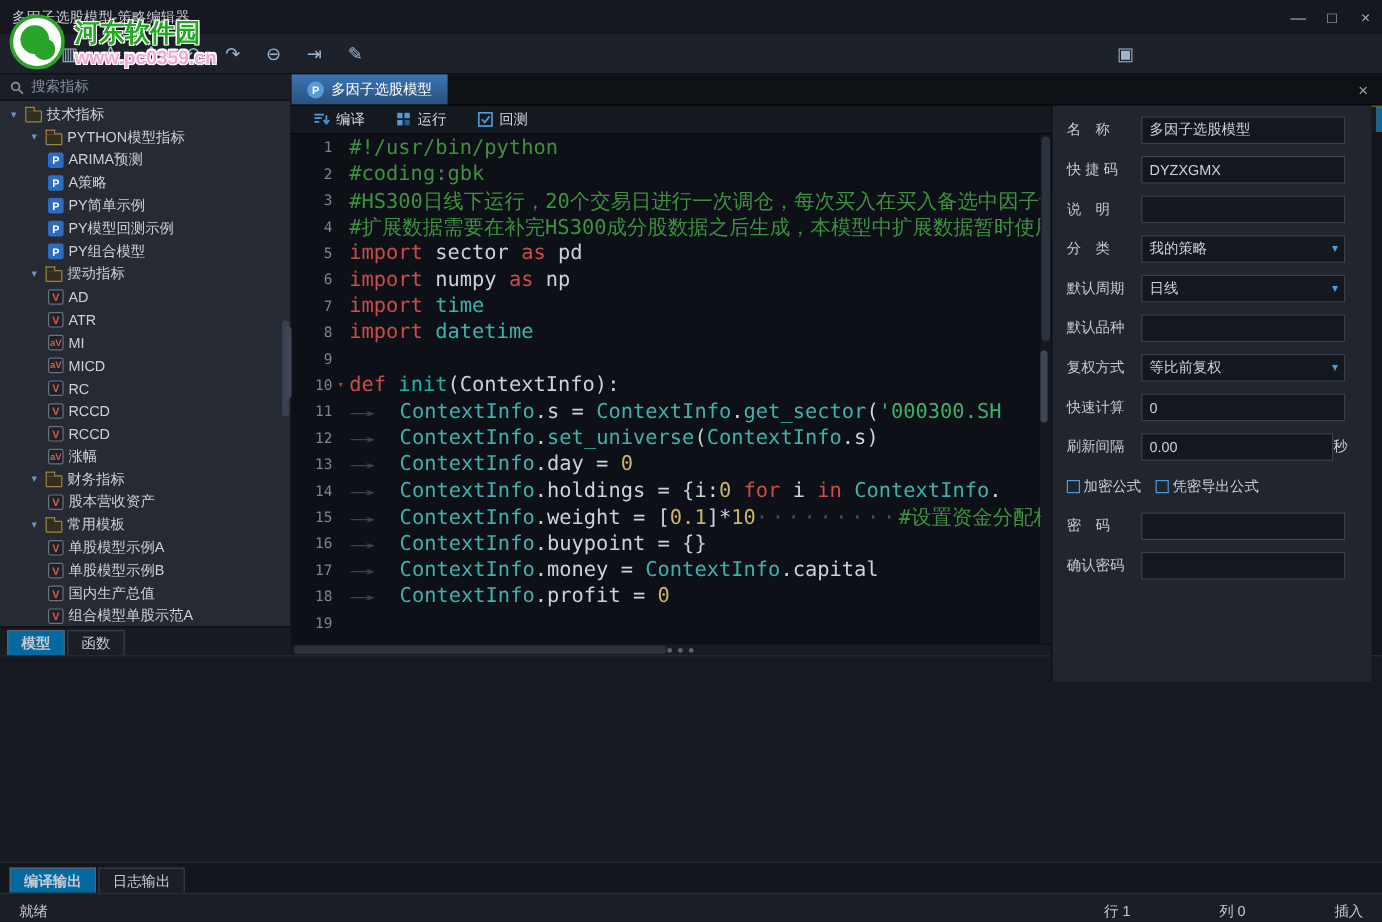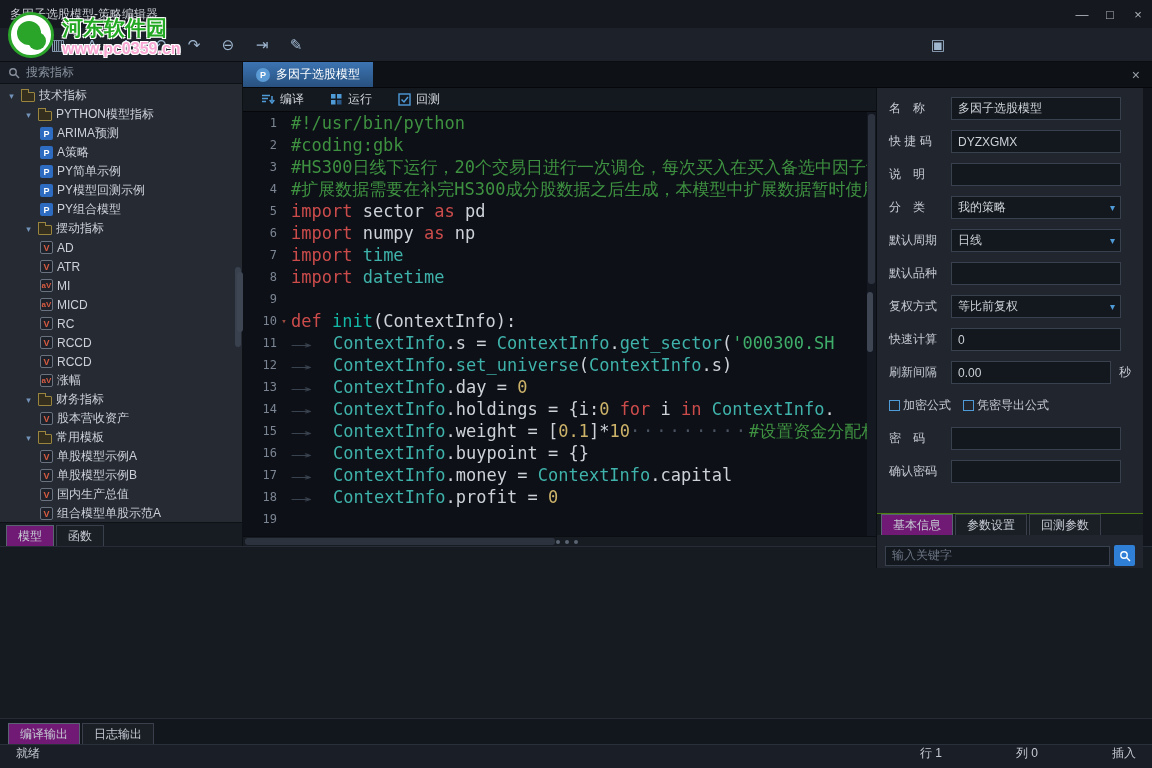--- a/index.html
+++ b/index.html
@@ -44,21 +44,21 @@
 .folder-icon::before{content:'';position:absolute;top:-4px;left:-1px;width:6px;height:3px;border:1px solid #9a853f;border-bottom:none;background:#332e1e;}
 .badge{width:13px;height:13px;font-size:9px;font-weight:bold;display:flex;align-items:center;justify-content:center;border-radius:2px;flex-shrink:0;}
 .badge-p{background:#2d6cc0;color:#fff;}
 .badge-v{background:#1d2129;color:#d85c42;border:1px solid #6a7280;}
 .badge-av{background:#1d2129;color:#d85c42;border:1px solid #6a7280;font-size:8px;}
 .sidescroll{position:absolute;right:1px;top:205px;width:6px;height:80px;background:#39414e;border-radius:3px;}
 .sidetabs{height:24px;display:flex;align-items:flex-end;gap:2px;padding-left:6px;background:#171b22;border-top:1px solid #0d1015;flex-shrink:0;}
 
 .xtab{height:21px;padding:0 11px;display:flex;align-items:center;font-size:12px;color:#c6cbd3;
   background:#1a1f26;border:1px solid #39404c;border-bottom:none;}
-.xtab.active{background:#701a75;border-color:#5a6372;}
+.xtab.active{background:#0369a1;border-color:#5a6372;font-weight:bold;}
 
 
 .tabstrip{position:absolute;left:243px;top:62px;width:909px;height:26px;background:#0e1116;
   display:flex;align-items:stretch;border-bottom:1px solid #05070a;z-index:2;}
 .etab{display:flex;align-items:center;gap:6px;padding:0 13px;background:linear-gradient(#3c74b2,#28517f);color:#fff;font-size:12px;}
 .picon{width:14px;height:14px;border-radius:50%;background:#5b9bd5;color:#fff;font-size:9px;font-weight:bold;
   display:flex;align-items:center;justify-content:center;flex-shrink:0;}
 .tabclose{margin-left:auto;align-self:center;padding-right:12px;color:#9aa1a9;font-size:14px;}
 
 
@@ -81,21 +81,21 @@
 .tk-w{color:#4a5260;letter-spacing:3px;}
 .vscroll{position:absolute;right:0;top:0;width:9px;height:100%;background:#141820;}
 .vscroll .handle{position:absolute;top:2px;left:1px;width:7px;height:170px;background:#2c333f;border-radius:3px;}
 .hscroll{height:10px;background:#171b22;position:relative;flex-shrink:0;border-top:1px solid #0a0d11;}
 .hscroll .handle{position:absolute;left:2px;top:1px;width:310px;height:7px;background:#2c333f;border-radius:3px;}
 .grip{position:absolute;left:322px;top:3px;width:4px;height:4px;background:#5a6472;border-radius:2px;
   box-shadow:9px 0 0 #5a6472,-9px 0 0 #5a6472;}
 
 
 .rightpanel{position:absolute;left:876px;top:88px;width:267px;height:480px;background:#20252e;
-  border-left:1px solid #0b0e12;display:flex;flex-direction:column;z-index:3;gap:8px;}
+  border-left:1px solid #0b0e12;display:flex;flex-direction:row;z-index:3;gap:8px;}
 .frows{padding-top:4px;flex:1;}
 .frow{height:33px;display:flex;align-items:center;padding:0 12px;}
 .flabel{width:62px;font-size:12px;color:#c6cbd3;flex-shrink:0;}
 .finput{width:170px;height:23px;background:#13171e;border:1px solid #3a414e;color:#ccd1d8;font-size:12px;
   display:flex;align-items:center;padding:0 6px;position:relative;}
 .finput.sm{width:160px;}
 .caret{position:absolute;right:5px;top:5px;color:#4f9bd8;font-size:10px;}
 .fsuffix{margin-left:auto;font-size:12px;color:#c6cbd3;}
 .fgroup{display:flex;align-items:center;gap:12px;}
 .ropt,.copt{display:flex;align-items:center;gap:3px;font-size:12px;color:#c6cbd3;}
@@ -106,21 +106,21 @@
 .rsearch{height:25px;display:flex;align-items:center;padding:2px 8px;gap:4px;background:#20252e;flex-shrink:0;}
 .sinput{flex:1;height:20px;background:#13171e;border:1px solid #3a414e;color:#6d7684;font-size:12px;
   display:flex;align-items:center;padding:0 6px;}
 .sbtn{width:21px;height:21px;background:#2f7fd6;display:flex;align-items:center;justify-content:center;border-radius:2px;}
 
 
 .bottomarea{position:absolute;left:0;top:546px;width:1152px;height:172px;background:#161a21;border-top:1px solid #272d37;}
 .bottomtabs{position:absolute;left:0;top:718px;width:1152px;height:26px;background:#12161d;
   display:flex;align-items:flex-end;gap:2px;padding-left:8px;border-top:1px solid #262c36;}
 .statusbar{position:absolute;left:0;top:744px;width:1152px;height:24px;background:#1a1f27;border-top:1px solid #2a303a;
-  display:flex;align-items:flex-start;font-size:12px;color:#c6cbd3;padding:0 16px;}
+  display:flex;align-items:flex-end;font-size:12px;color:#c6cbd3;padding:0 16px;}
 .sright{margin-left:auto;display:flex;align-items:center;}
 .sitem{width:96px;}
 
 .nub{position:absolute;width:6px;height:60px;background:#3e4654;border-radius:3px;z-index:6;}
 .nub1{left:237px;top:272px;}
 .nub2{left:867px;top:292px;}
 </style>
 </head>
 <body>
 

